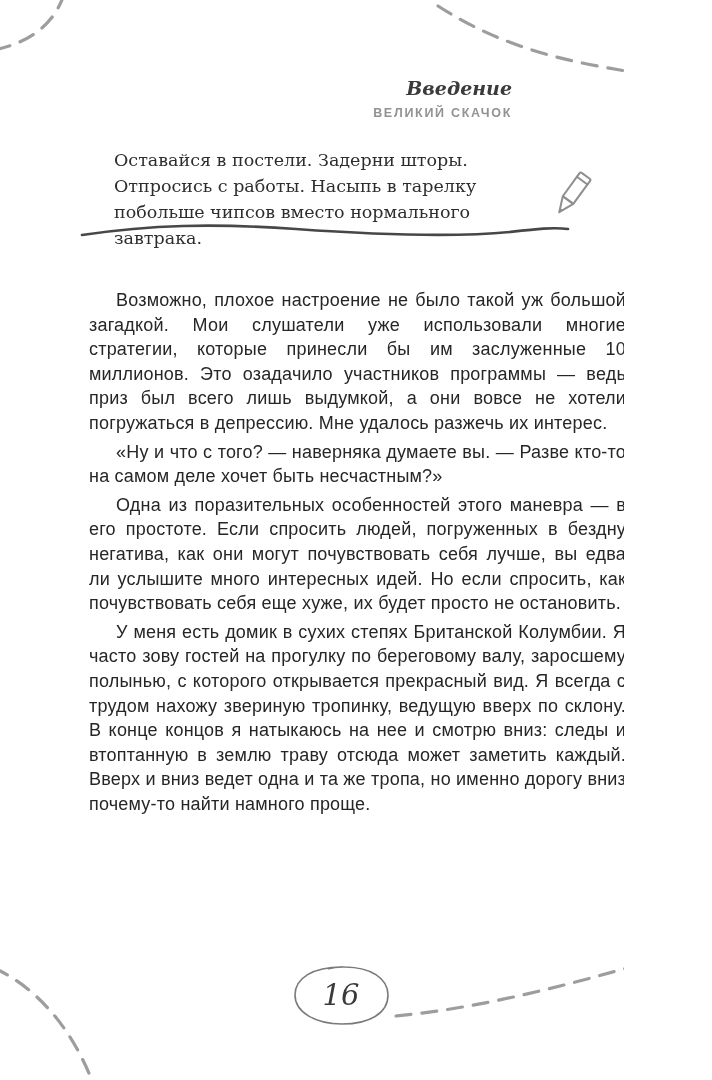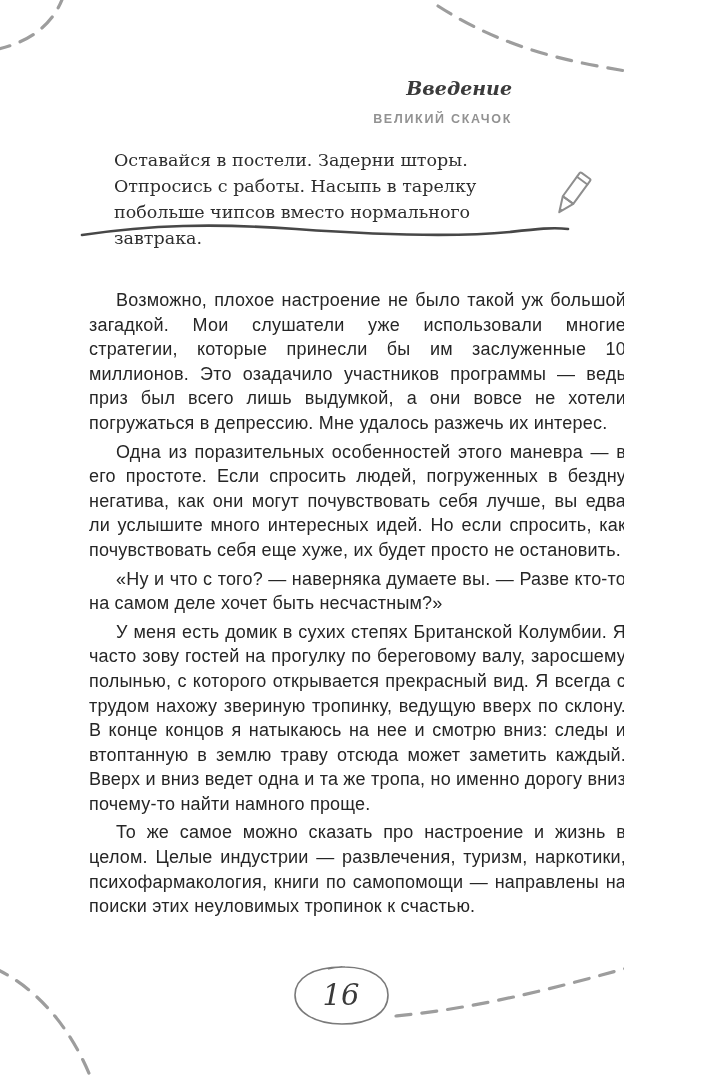--- a/index.html
+++ b/index.html
@@ -15,21 +15,21 @@
   .page-header {
     position:absolute; top:78px; right:112px;
     text-align:right;
   }
   .chapter-title {
     font-family:"DejaVu Serif", serif;
     font-style:italic; font-weight:bold;
     font-size:19px; color:#3b3b3b; line-height:1.15;
   }
   .section-title {
-    margin-top:12px;
+    margin-top:6px;
     font-size:12.5px; font-weight:bold;
     letter-spacing:1.7px; color:#929292;
   }
 
   .epigraph {
     position:absolute; top:147px; left:114px; width:448px;
     font-family:"DejaVu Serif", serif; 
     font-size:17.5px; line-height:26px; color:#2d2d2d;
   }
   .pencil-wrap { position:absolute; top:166px; left:548px; width:46px; height:60px; }
@@ -88,24 +88,23 @@
   </div>
 
   <div class="wavy-wrap">
     <svg width="492" height="22" viewBox="0 0 492 22" aria-hidden="true">
       <path d="M2 14 C 70 4, 132 2, 216 8 C 300 14, 378 16, 430 11 C 456 8, 473 6, 488 8" fill="none" stroke="#474747" stroke-width="2.6" stroke-linecap="round"></path>
     </svg>
   </div>
 
   <main class="body-text">
     <p>Возможно, плохое настроение не было такой уж большой загадкой. Мои слушатели уже использовали многие стратегии, которые принесли бы им заслуженные 10 миллионов. Это озадачило участников программы — ведь приз был всего лишь выдумкой, а они вовсе не хотели погружаться в депрессию. Мне удалось разжечь их интерес.</p>
+    <p>«Ну и что с того? — наверняка думаете вы. — Разве кто-то на самом деле хочет быть несчастным?»</p>
     <p>Одна из поразительных особенностей этого маневра — в его простоте. Если спросить людей, погруженных в бездну негатива, как они могут почувствовать себя лучше, вы едва ли услышите много интересных идей. Но если спросить, как почувствовать себя еще хуже, их будет просто не остановить.</p>
-    <p>«Ну и что с того? — наверняка думаете вы. — Разве кто-то на самом деле хочет быть несчастным?»</p>
     <p>У меня есть домик в сухих степях Британской Колумбии. Я часто зову гостей на прогулку по береговому валу, заросшему полынью, с которого открывается прекрасный вид. Я всегда с трудом нахожу звериную тропинку, ведущую вверх по склону. В конце концов я натыкаюсь на нее и смотрю вниз: следы и втоптанную в землю траву отсюда может заметить каждый. Вверх и вниз ведет одна и та же тропа, но именно дорогу вниз почему-то найти намного проще.</p>
-    <p>То же самое можно сказать про настроение и жизнь в целом. Целые индустрии — развлечения, туризм, наркотики, психофармакология, книги по самопомощи — направлены на поиски этих неуловимых тропинок к счастью.</p>
   </main>
 
   <div class="page-number-wrap">
     <svg viewBox="0 0 110 70" aria-hidden="true">
       <path d="M56 6 C 27 6, 9 17, 9 34 C 9 51, 29 63, 56 63 C 84 63, 102 52, 102 34 C 102 17, 85 6.5, 59 6 C 52.5 5.7, 46.5 6.6, 42.5 7.8" fill="none" stroke="#7a7a7a" stroke-width="1.6" stroke-linecap="round"></path>
     </svg>
     <span class="page-number-label">16</span>
   </div>
 
 </div>

